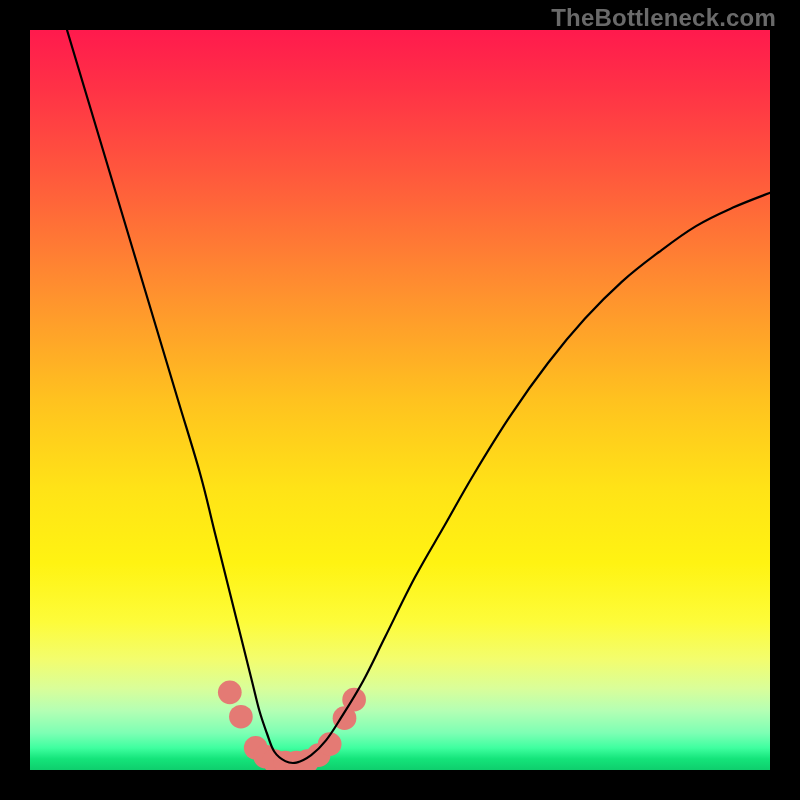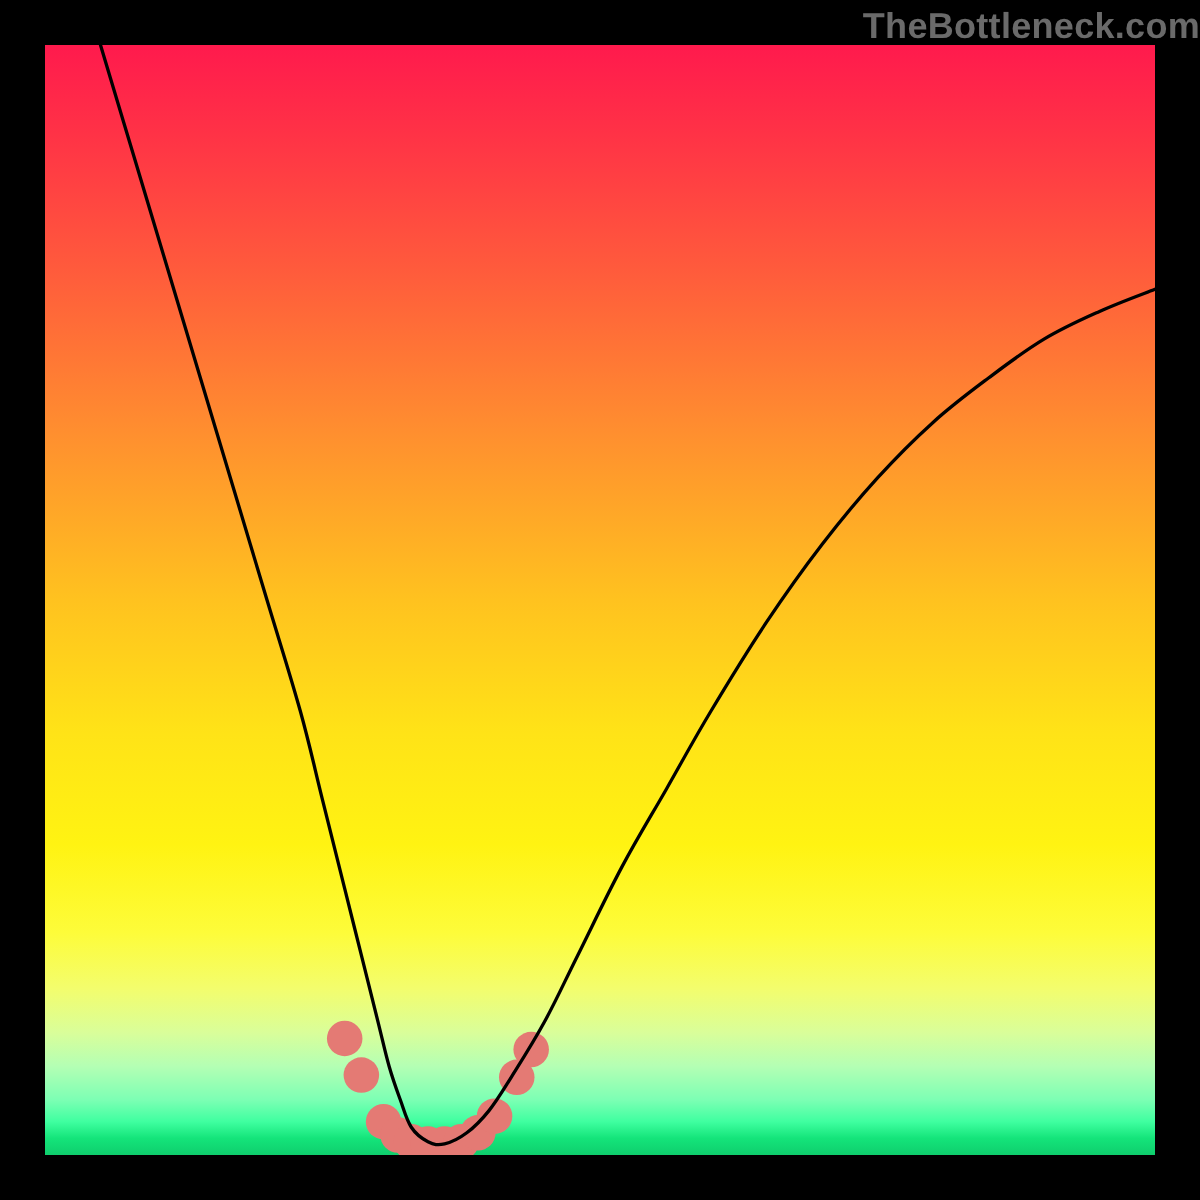--- a/index.html
+++ b/index.html
@@ -44,21 +44,21 @@
       #b4ffb4 92%,
       #7dffb4 95%,
       #3fffa0 97%,
       #14e47a 98.5%,
       #0fce6d 100%
     );
   }
   .watermark {
     position: absolute;
     top: 4px;
-    right: 0;
+    right: 24px;
     font-family: Arial, Helvetica, sans-serif;
     font-size: 24px;
     font-weight: 600;
     color: #6a6a6a;
     letter-spacing: 0.2px;
   }
   svg.curve {
     position: absolute;
     inset: 0;
   }

